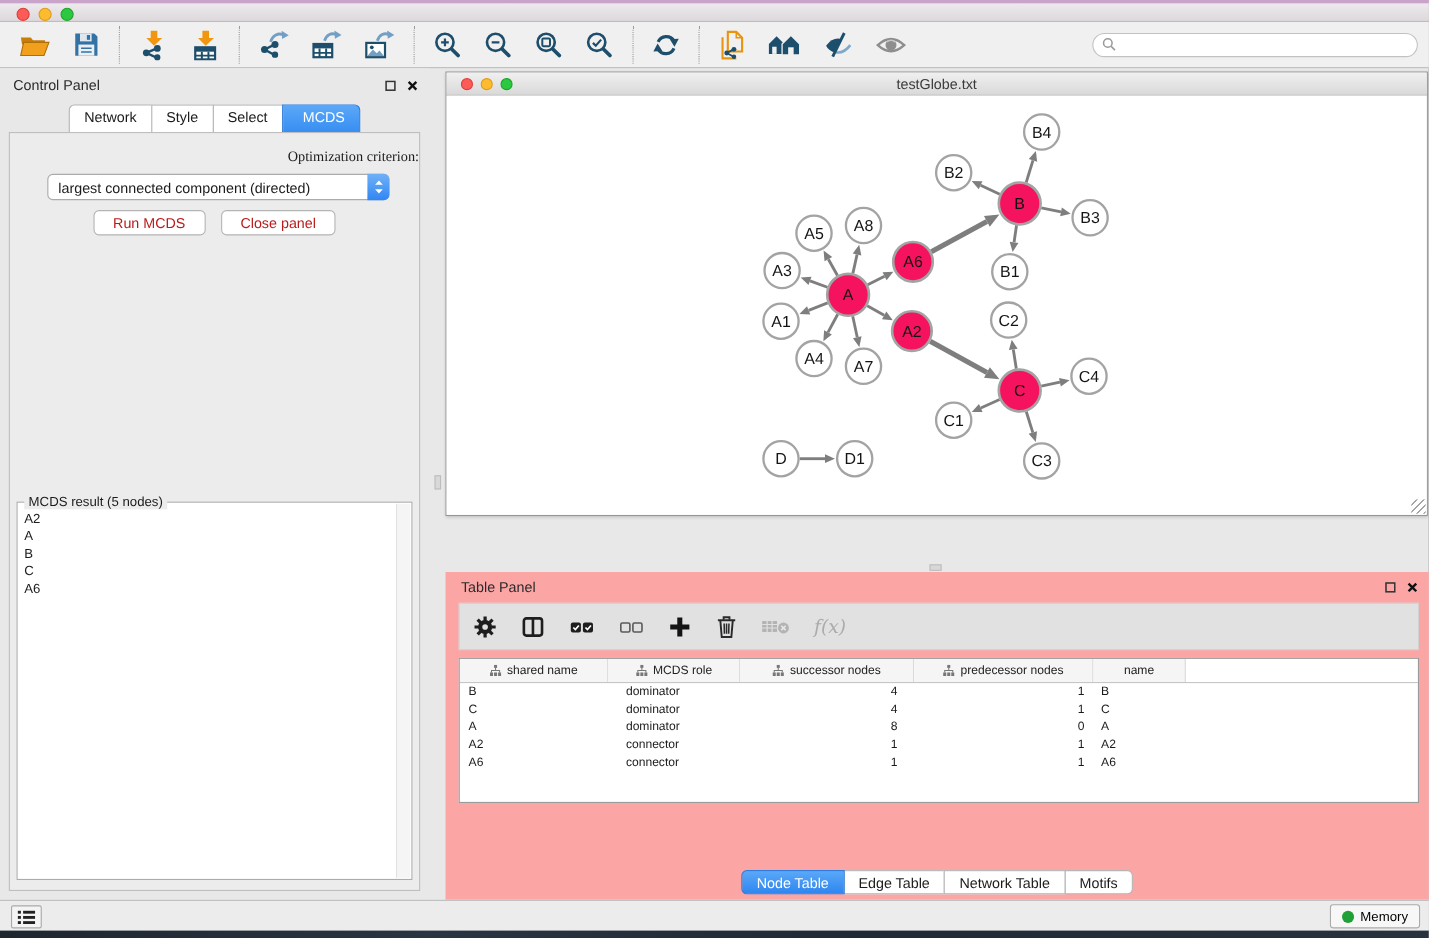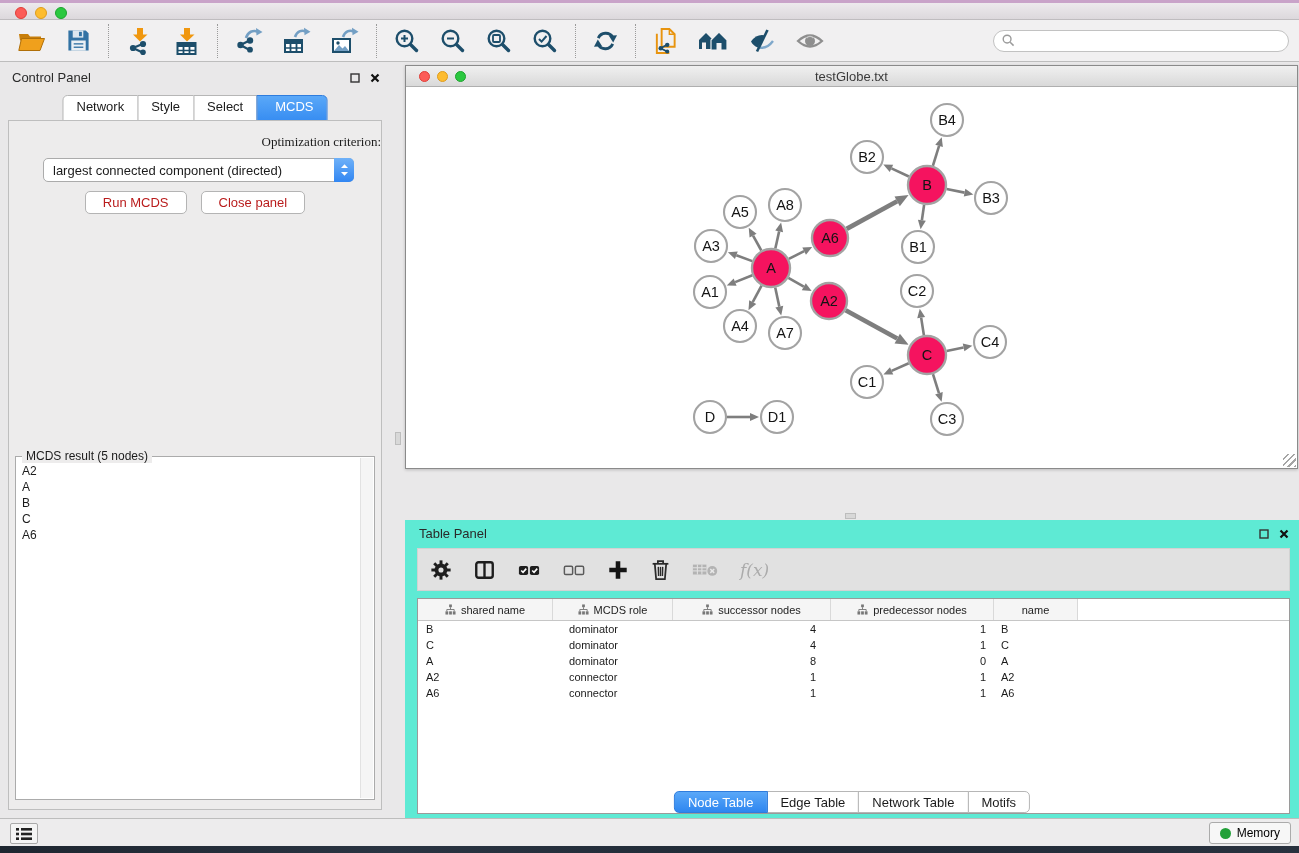--- a/index.html
+++ b/index.html
@@ -63,24 +63,24 @@
   .nw-tl.red { left:13px; background:#FC5B57; border:1px solid #DF3E38; }
   .nw-tl.yellow { left:31px; background:#FDBC2F; border:1px solid #DE9C1C; }
   .nw-tl.green { left:49px; background:#2BC840; border:1px solid #1DA32E; }
   .nw-canvas { position:absolute; left:0; top:21px; right:0; bottom:0; background:#fff; overflow:hidden; }
   .resize-grip { position:absolute; right:1px; bottom:1px; width:13px; height:13px;
     background:repeating-linear-gradient(135deg, transparent 0 3px, #A5A5A5 3px 4.5px); }
   .grip { position:absolute; background:#D8D8D8; border:1px solid #BDBDBD; }
   .v-grip { left:395px; top:432px; width:6px; height:13px; }
   .h-grip { left:845px; top:513px; width:11px; height:6px; }
   
-  .table-panel { position:absolute; left:405px; top:520px; width:894px; height:298px; background:#5eead4; }
+  .table-panel { position:absolute; left:405px; top:520px; width:894px; height:298px; background:#fca5a5; }
   .tp-toolbar { position:absolute; left:12px; top:28px; width:873px; height:43px;
     background:#E1E1E1; border:1px solid #D2D2D2; display:flex; align-items:center; gap:21px; padding-left:12px; }
-  .tp-table { position:absolute; left:12px; top:78px; width:873px; height:216px;
+  .tp-table { position:absolute; left:12px; top:78px; width:873px; height:132px;
     background:#fff; border:1px solid #9A9A9A; overflow:hidden; font-size:11px; }
   .thead { display:flex; height:22px; border-bottom:1px solid #C6C6C6; }
   .th { background:#F5F5F5; border-right:1px solid #D9D9D9; display:flex; align-items:center;
     justify-content:center; gap:5px; color:#222; }
   .trow { display:flex; height:16px; line-height:16px; }
   .td { overflow:hidden; white-space:nowrap; }
   .td.c0 { padding-left:8px; }
   .td.c1 { padding-left:16px; }
   .td.c2 { text-align:right; padding-right:15px; }
   .td.c3 { text-align:right; padding-right:8px; }

